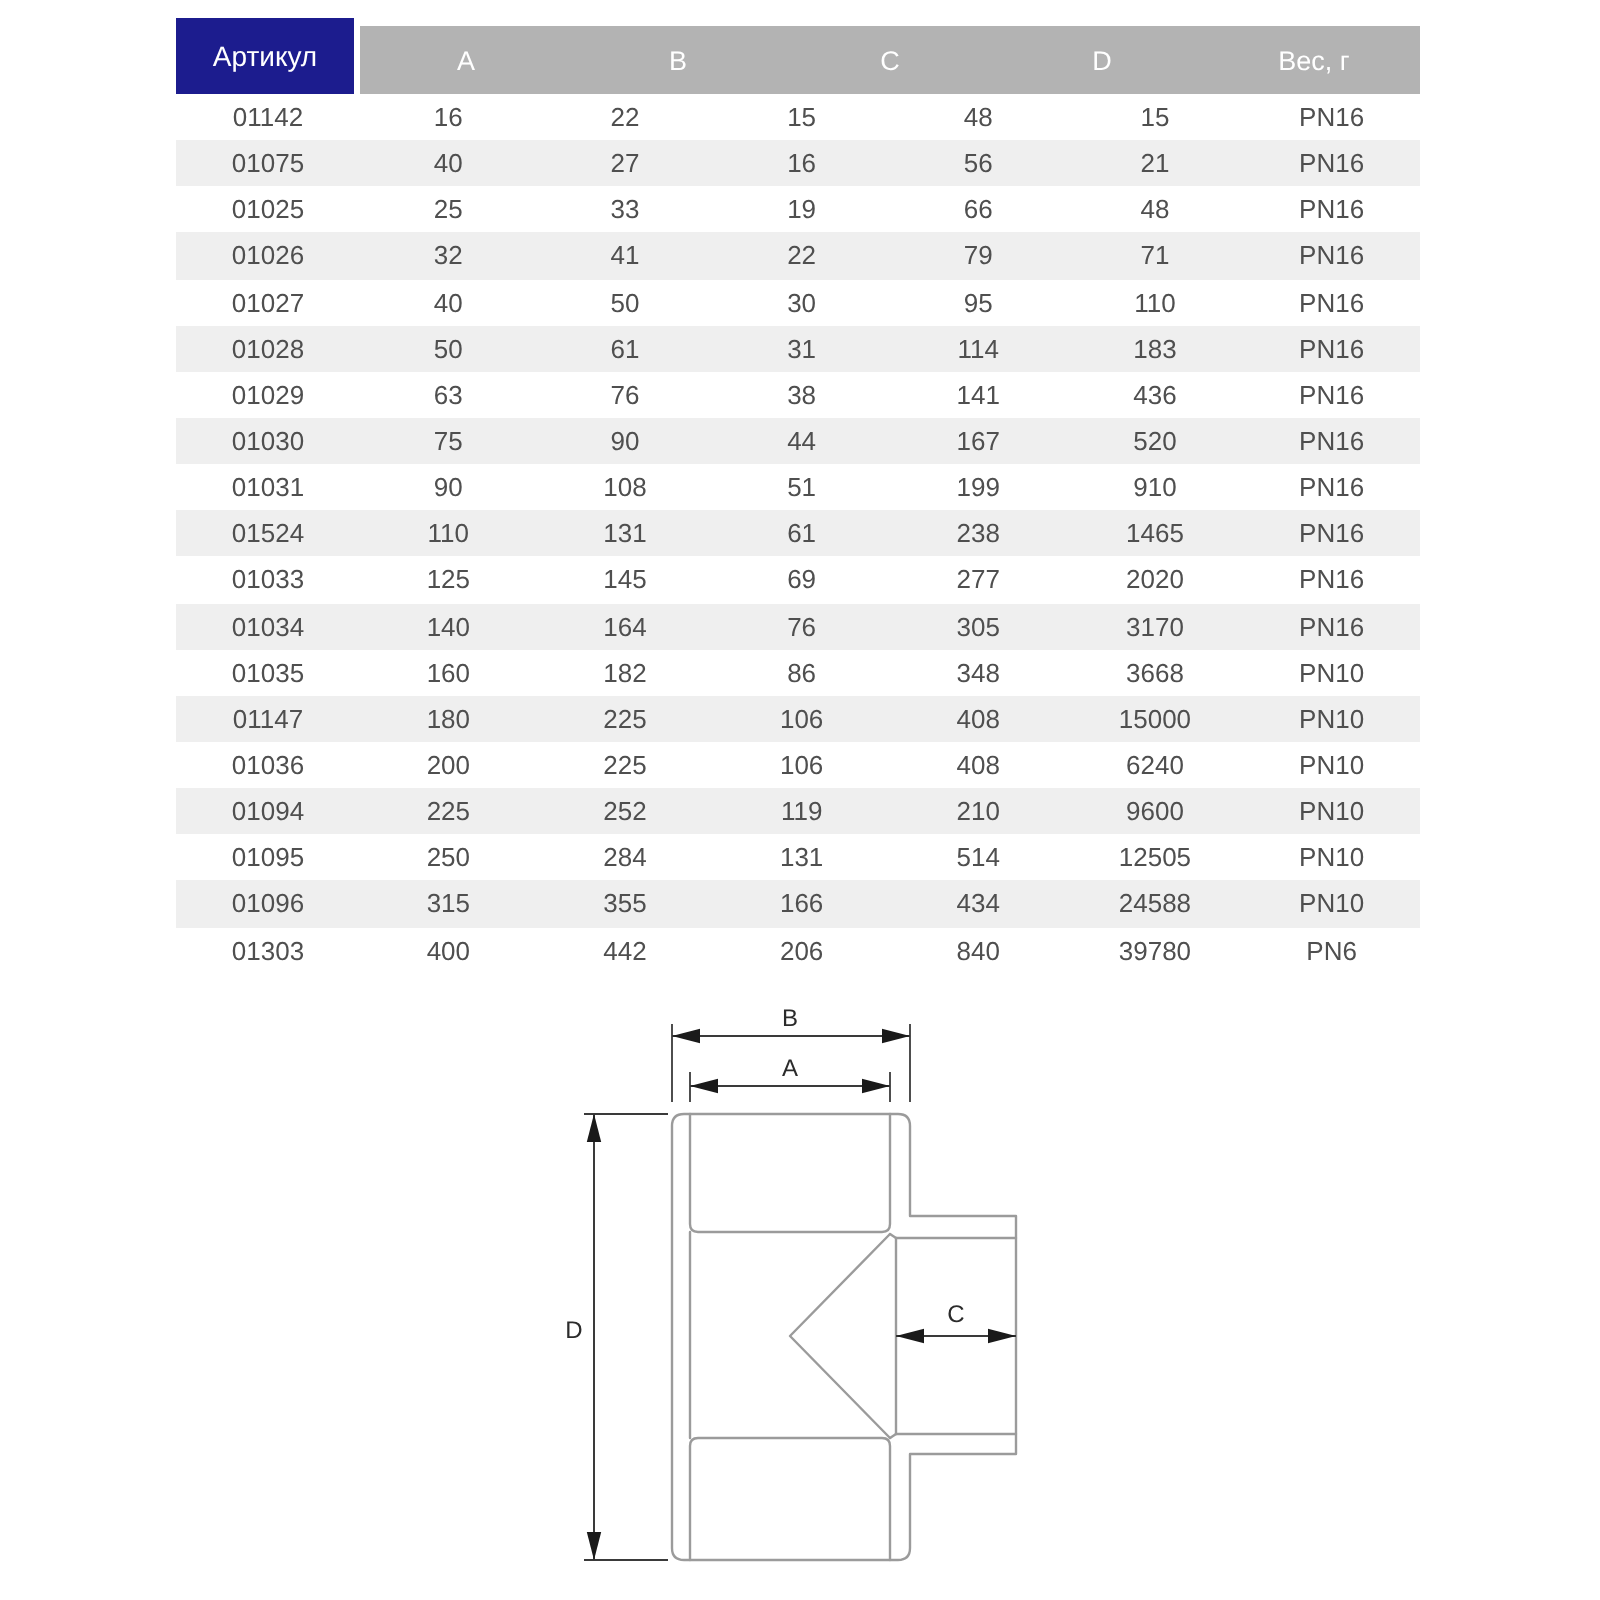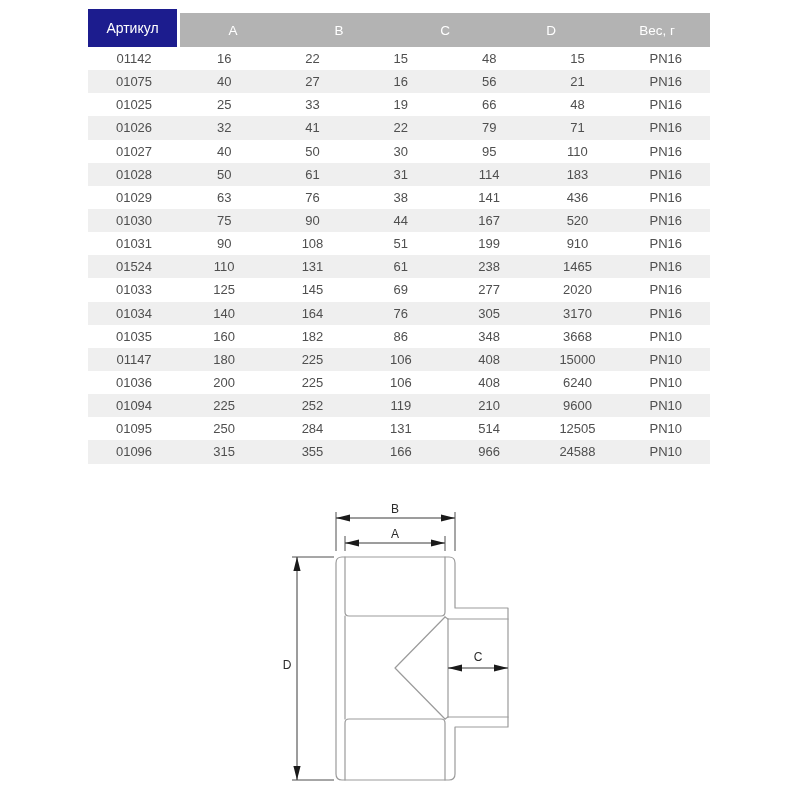--- a/index.html
+++ b/index.html
@@ -208,23 +208,32 @@
           <div class="cell">131</div>
           <div class="cell">514</div>
           <div class="cell">12505</div>
           <div class="cell">PN10</div>
         </div>
         <div class="row striped">
           <div class="cell article">01096</div>
           <div class="cell">315</div>
           <div class="cell">355</div>
           <div class="cell">166</div>
-          <div class="cell">966</div>
+          <div class="cell">434</div>
           <div class="cell">24588</div>
           <div class="cell">PN10</div>
+        </div>
+        <div class="row">
+          <div class="cell article">01303</div>
+          <div class="cell">400</div>
+          <div class="cell">442</div>
+          <div class="cell">206</div>
+          <div class="cell">840</div>
+          <div class="cell">39780</div>
+          <div class="cell">PN6</div>
         </div>
       </div>
   </div>
 
   <svg class="diagram" viewBox="270 495 250 300" xmlns="http://www.w3.org/2000/svg">
 
     <g>
 
       <path class="body-line" d="M342,557 H449 Q455,557 455,563 V608 H508 V727 H455 V774 Q455,780 449,780 H342 Q336,780 336,774 V563 Q336,557 342,557 Z"></path>
 

